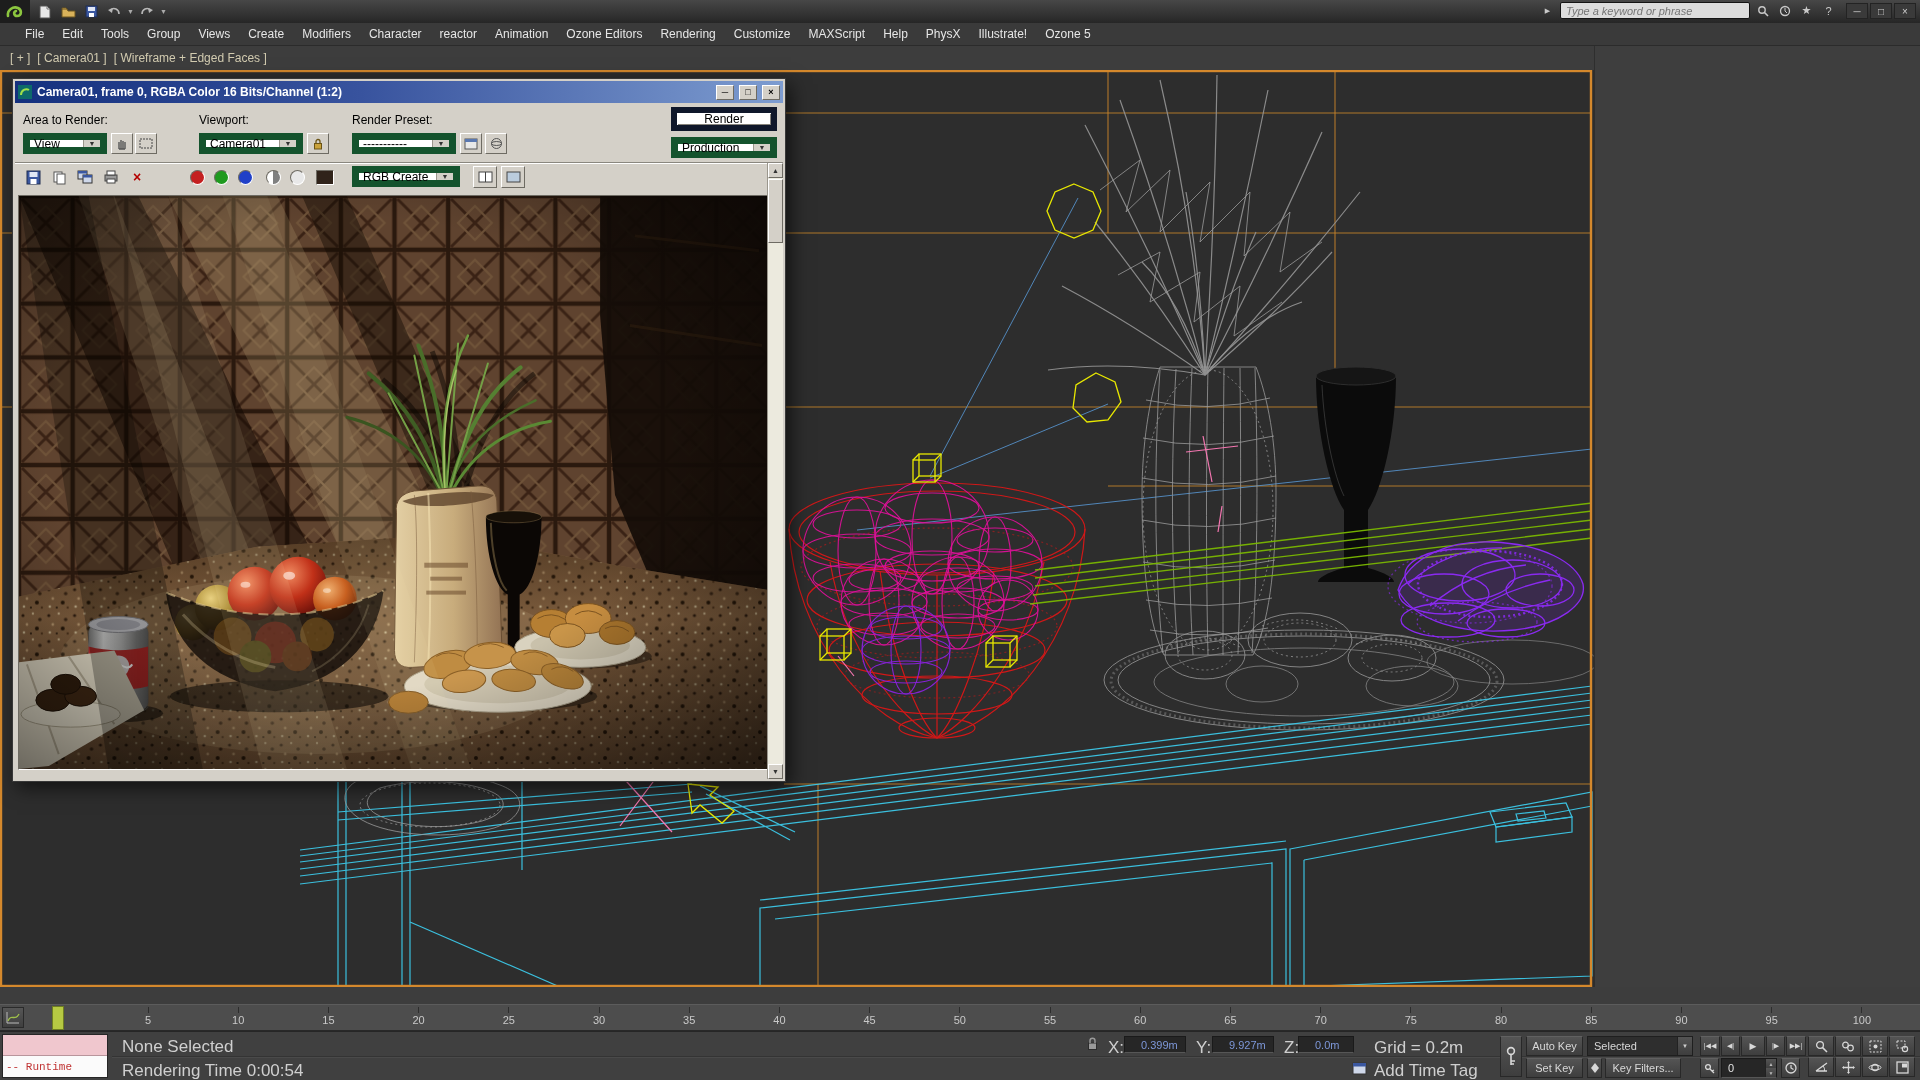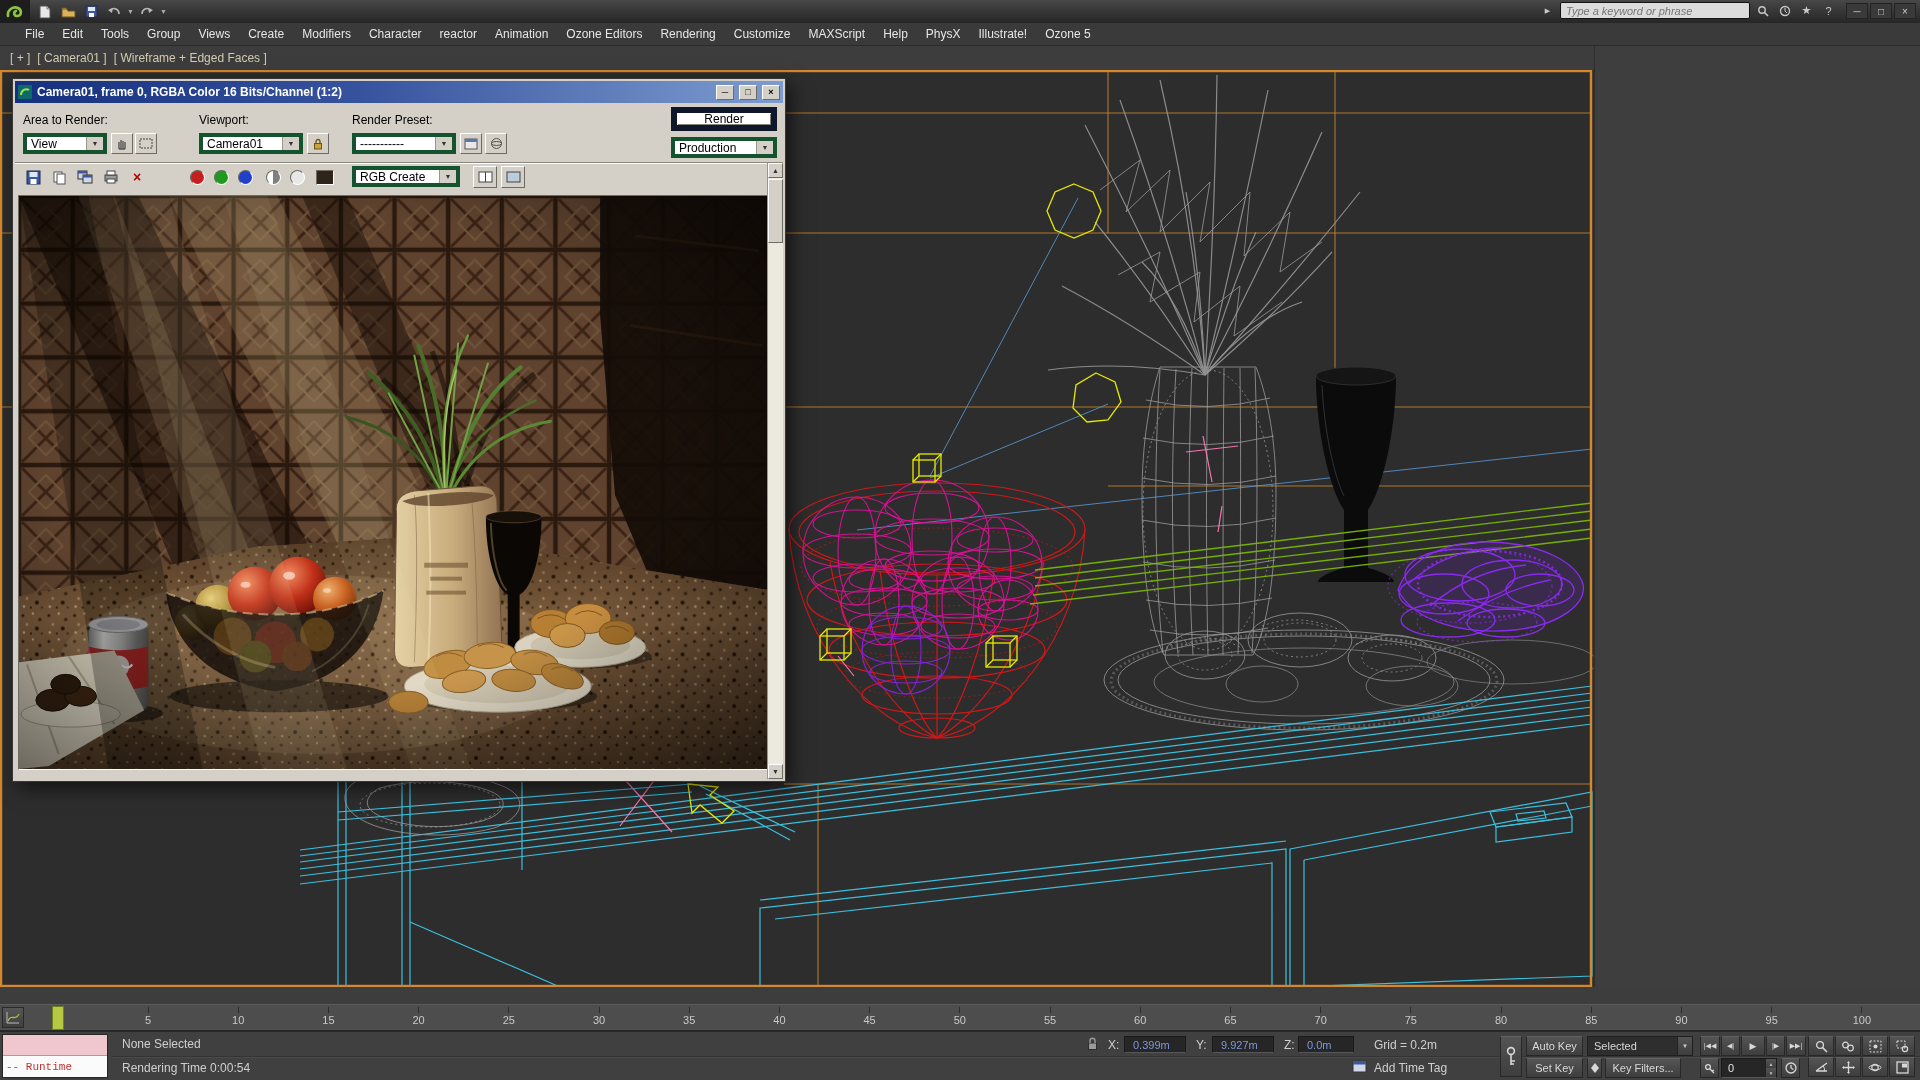--- a/index.html
+++ b/index.html
@@ -56,21 +56,21 @@
   
   #render-window{position:absolute;left:12px;top:78px;width:774px;height:704px;background:#d4d0c8;
     border:1px solid #383838;box-shadow:5px 6px 18px rgba(0,0,0,.6);z-index:40;padding:2px}
   .rw-title{height:22px;background:linear-gradient(90deg,#14307e,#38539e 45%,#7d9cd0);
     display:flex;align-items:center;gap:5px;padding:0 3px}
   .rw-title .t{color:#fff;font-size:12px;font-weight:bold;flex:1;white-space:nowrap;overflow:hidden}
   .rw-winbtn{width:18px;height:15px;background:#d4d0c8;border:1px solid;border-color:#fff #6e6b63 #6e6b63 #fff;
     color:#000;font-size:9px;font-weight:bold;display:flex;align-items:center;justify-content:center}
   .rw-body{position:relative;height:676px;background:#d4d0c8;color:#000}
   .rw-label{position:absolute;font-size:12px;color:#000}
-  .combo{position:absolute;height:21px;background:#fff;border:4px solid #14532d;display:flex;
+  .combo{position:absolute;height:21px;background:#fff;border:7px solid #14532d;display:flex;
     align-items:center;font-size:12px;color:#000;padding-left:4px}
   .combo .ar{margin-left:auto;width:17px;align-self:stretch;background:#d4d0c8;border-left:1px solid #9a968c;
     display:flex;align-items:center;justify-content:center;font-size:7px;color:#333}
   .sbtn{position:absolute;background:#d4d0c8;border:1px solid;border-color:#fff #6e6b63 #6e6b63 #fff;
     display:flex;align-items:center;justify-content:center}
   .render-btn{position:absolute;left:656px;top:4px;width:106px;height:24px;background:#ffffff;border:6px solid #0f172a;
     box-shadow:inset 1px 1px 0 #fff,inset -1px -1px 0 #85827a;font-size:12px;display:flex;align-items:center;justify-content:center}
   .rw-toolbar-line{position:absolute;left:0;top:59px;width:100%;height:2px;border-top:1px solid #8a877f;border-bottom:1px solid #fff}
   .tbtn{position:absolute;top:63px;width:24px;height:22px;display:flex;align-items:center;justify-content:center}
   .chan{width:15px;height:15px;border:1px solid;border-color:#6e6b63 #fff #fff #6e6b63;border-radius:50%}
@@ -101,23 +101,23 @@
   .tick i{display:block;width:1px;height:6px;background:#2d2d2d}
   .tick span{font-size:11px;color:#c9c9c9;margin-top:1px;white-space:nowrap}
 
   
   .statusbar{position:absolute;left:0;top:1031px;width:1920px;height:49px;background:#404040;border-top:1px solid #262626}
   .status-sep{position:absolute;left:112px;top:24px;right:0;height:1px;background:#343434;box-shadow:0 1px 0 #4a4a4a}
   .listener{position:absolute;left:2px;top:2px;width:106px;height:44px;border:1px solid #262626}
   .listener .pink{height:21px;background:#f0c7ce;border-bottom:1px solid #b8959c}
   .listener .white{height:21px;background:#fbfbfb;color:#c03434;
     font:11px "Liberation Mono",monospace;display:flex;align-items:center;padding-left:3px}
-  .stext{position:absolute;font-size:12px;color:#cfcfcf;white-space:nowrap}
+  .stext{position:absolute;font-size:17px;color:#cfcfcf;white-space:nowrap}
   .coord-field{position:absolute;top:4px;height:17px;background:#262626;border:1px solid #1a1a1a;
-    border-bottom-color:#565656;color:#7d97d8;font-size:11px;display:flex;align-items:center;padding-left:8px}
+    border-bottom-color:#565656;color:#7d97d8;font-size:11px;display:flex;align-items:center;padding-left:16px}
   .btn-dark{background:linear-gradient(#545454,#3e3e3e);border:1px solid #282828;border-top-color:#616161;
     color:#d8d8d8;font-size:11px;display:flex;align-items:center;justify-content:center}
   .darkcombo{position:absolute;background:#2e2e2e;border:1px solid #1f1f1f;display:flex;align-items:center;
     color:#d8d8d8;font-size:11px;padding-left:6px}
   .darkcombo .ar{margin-left:auto;width:15px;align-self:stretch;background:linear-gradient(#545454,#3e3e3e);
     border-left:1px solid #222;display:flex;align-items:center;justify-content:center;font-size:6px;color:#ccc}
   .frame-field{position:absolute;left:1721px;top:26px;width:56px;height:20px;background:#262626;
     border:1px solid #1a1a1a;border-bottom-color:#565656;color:#e2e2e2;font-size:11px;display:flex;align-items:center;padding-left:6px}
   .frame-field .spin{margin-left:auto;display:flex;flex-direction:column;width:11px;align-self:stretch}
   .frame-field .spin i{flex:1;font-style:normal;font-size:5px;color:#bbb;background:linear-gradient(#545454,#3e3e3e);

